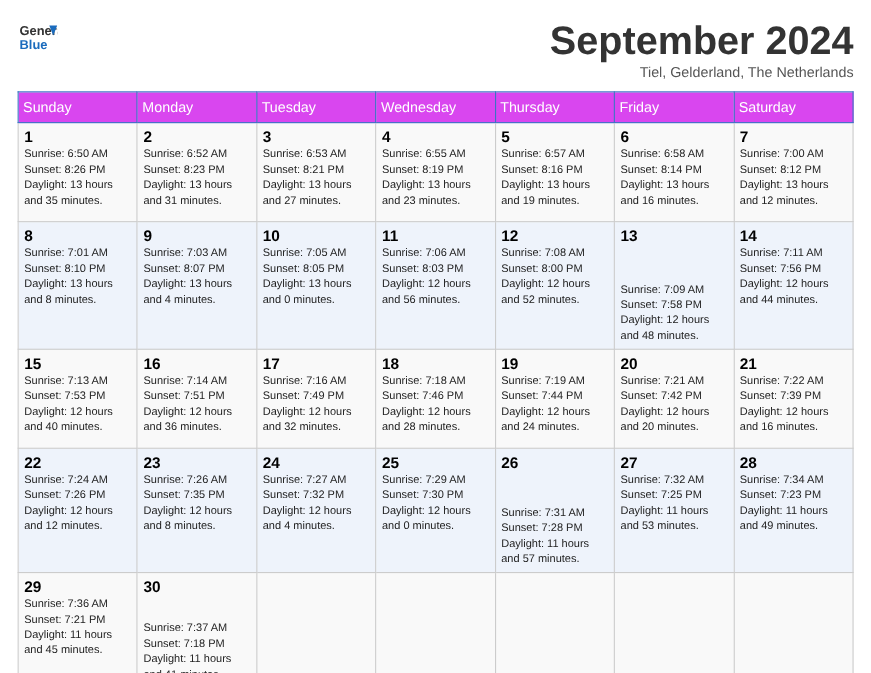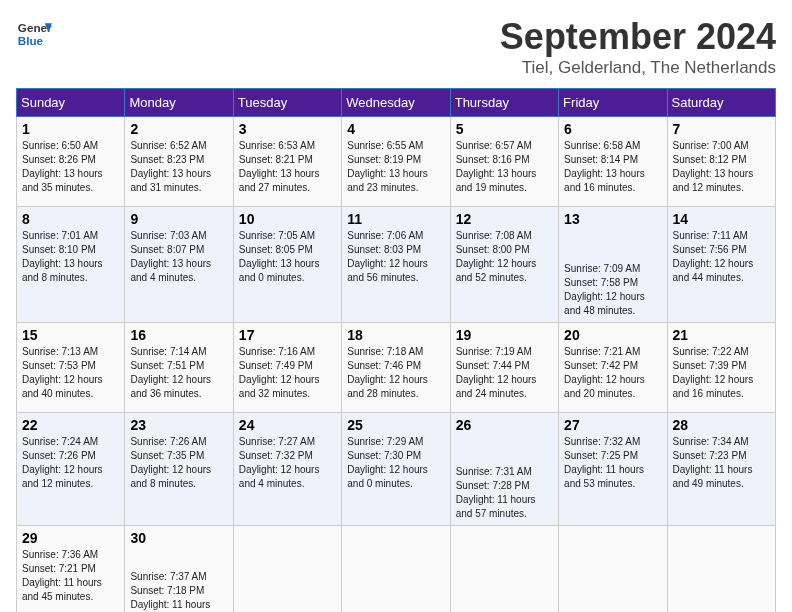--- a/index.html
+++ b/index.html
@@ -27,30 +27,30 @@
     }
     .title-area {
       text-align: right;
     }
     .month-title {
       font-size: 36px;
       font-weight: bold;
       color: #333;
     }
     .subtitle {
-      font-size: 17px;
+      font-size: 13px;
       color: #555;
     }
     table {
       width: 100%;
       border-collapse: collapse;
       font-size: 11px;
     }
     thead tr th {
-      background-color: #4c1d95;
+      background-color: #d946ef;
       color: white;
       padding: 6px 4px;
       text-align: left;
       font-size: 13px;
       font-weight: normal;
       border: 1px solid #3a75c4;
     }
     tbody tr td {
       border: 1px solid #ccc;
       vertical-align: top;

